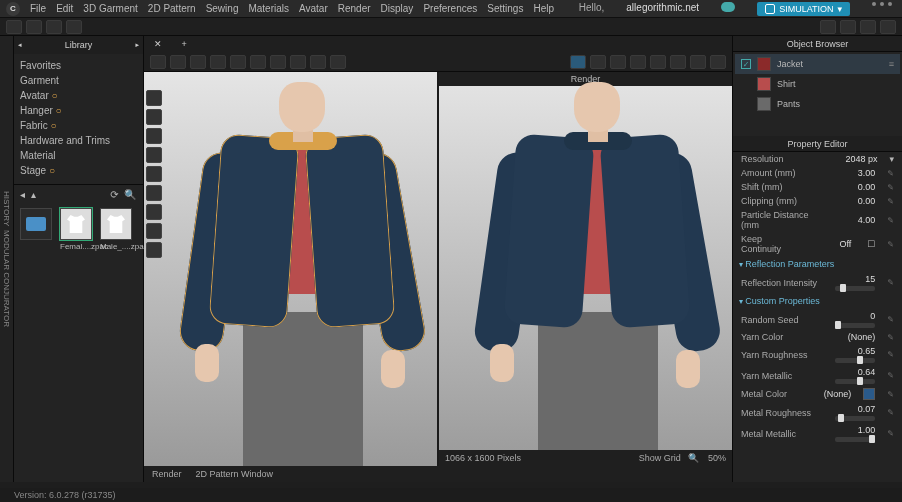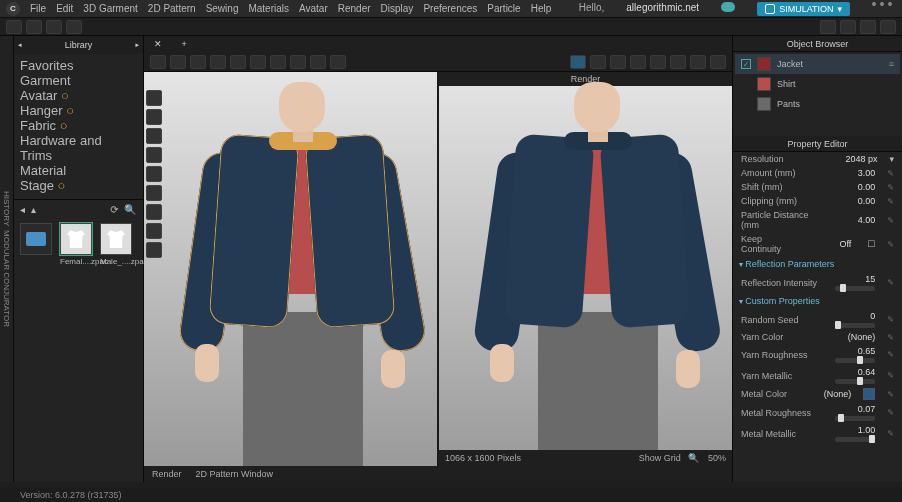--- a/index.html
+++ b/index.html
@@ -19,21 +19,21 @@
   .toolbar{height:18px;background:#1f1f1f;display:flex;align-items:center;gap:4px;padding:0 6px;border-bottom:1px solid #0a0a0a}
   .tool-ic{width:16px;height:14px;background:#2f2f2f;border:1px solid #3a3a3a;border-radius:2px;cursor:pointer}
   .tool-ic.blue{background:#2a5a7a}
   .toolbar .spacer{flex:1}
   
   .main{display:flex;height:446px}
   .side-tab{width:14px;background:#222;writing-mode:vertical-rl;text-align:center;font-size:8px;color:#888;display:flex;align-items:center;justify-content:center;gap:4px;border-right:1px solid #0a0a0a}
   .left-col{width:130px;background:#232323;display:flex;flex-direction:column;border-right:1px solid #0a0a0a}
   .lib-head{height:18px;display:flex;align-items:center;justify-content:space-between;padding:0 4px;font-size:9px;color:#ccc;background:#1f1f1f}
   .tri{font-size:7px}
-  .tree{padding:4px 6px;font-size:13px;line-height:15px}
+  .tree{padding:4px 6px;font-size:10px;line-height:15px}
   .tree div{cursor:pointer}
   .tree .o{color:#d9a14a}
   .lib-sep{height:1px;background:#0a0a0a;margin:2px 0}
   .lib-tools{display:flex;gap:6px;padding:2px 6px}
   .thumbs{display:flex;gap:6px;padding:6px;flex-wrap:wrap}
   .thumb{width:34px;text-align:center;font-size:8px;cursor:pointer}
   .thumb .img{width:32px;height:32px;background:#ddd;border:1px solid #444;margin-bottom:2px;display:flex;align-items:center;justify-content:center}
   .thumb.sel .img{outline:1px solid #3a7}
   .thumb .tshirt{width:18px;height:18px;background:#fff;clip-path:polygon(20% 0,40% 10%,60% 10%,80% 0,100% 25%,85% 35%,85% 100%,15% 100%,15% 35%,0 25%)}
   .thumb .folder{width:20px;height:14px;background:#4a90c7;border-radius:2px}
@@ -88,39 +88,39 @@
   .row{display:flex;align-items:center;padding:2px 8px;gap:12px}
   .row .lbl{flex:1;color:#aaa}
   .row .val{width:40px;text-align:right;color:#ddd}
   .row .pen{color:#666;cursor:pointer;font-size:8px}
   .section{color:#6bb8d6;padding:3px 6px;cursor:pointer}
   .section::before{content:"▾ ";font-size:8px}
   .slider{width:40px;height:5px;background:#3a3a3a;border-radius:2px;position:relative;margin-top:2px}
   .slider .knob{position:absolute;width:6px;height:8px;background:#ddd;top:-2px;border-radius:1px}
   .swatch-sm{width:12px;height:12px;background:#2a5a8a;border:1px solid #555}
   
-  .status{position:absolute;bottom:0;left:0;right:0;height:14px;background:#1c1c1c;font-size:9px;color:#888;display:flex;align-items:center;padding:0 20px}
+  .status{position:absolute;bottom:0;left:0;right:0;height:14px;background:#1c1c1c;font-size:9px;color:#888;display:flex;align-items:center;padding:0 14px}
 </style>
 </head>
 <body>
 
 <div class="menubar">
   <div class="menubar-left">
     <div class="logo-c">C</div>
     <span>File</span>
     <span>Edit</span>
     <span>3D Garment</span>
     <span>2D Pattern</span>
     <span>Sewing</span>
     <span>Materials</span>
     <span>Avatar</span>
     <span>Render</span>
     <span>Display</span>
     <span>Preferences</span>
-    <span>Particle</span>
+    <span>Settings</span>
     <span>Help</span>
   </div>
   <div class="menubar-right">
     <span class="hello">Hello,</span>
     <span style="color:#ddd">allegorithmic.net</span>
     <div class="cloud-ic"></div>
     <div class="sim-btn">
       <div class="sim-ic"></div>
       <span>SIMULATION</span>
       <span>▾</span>

